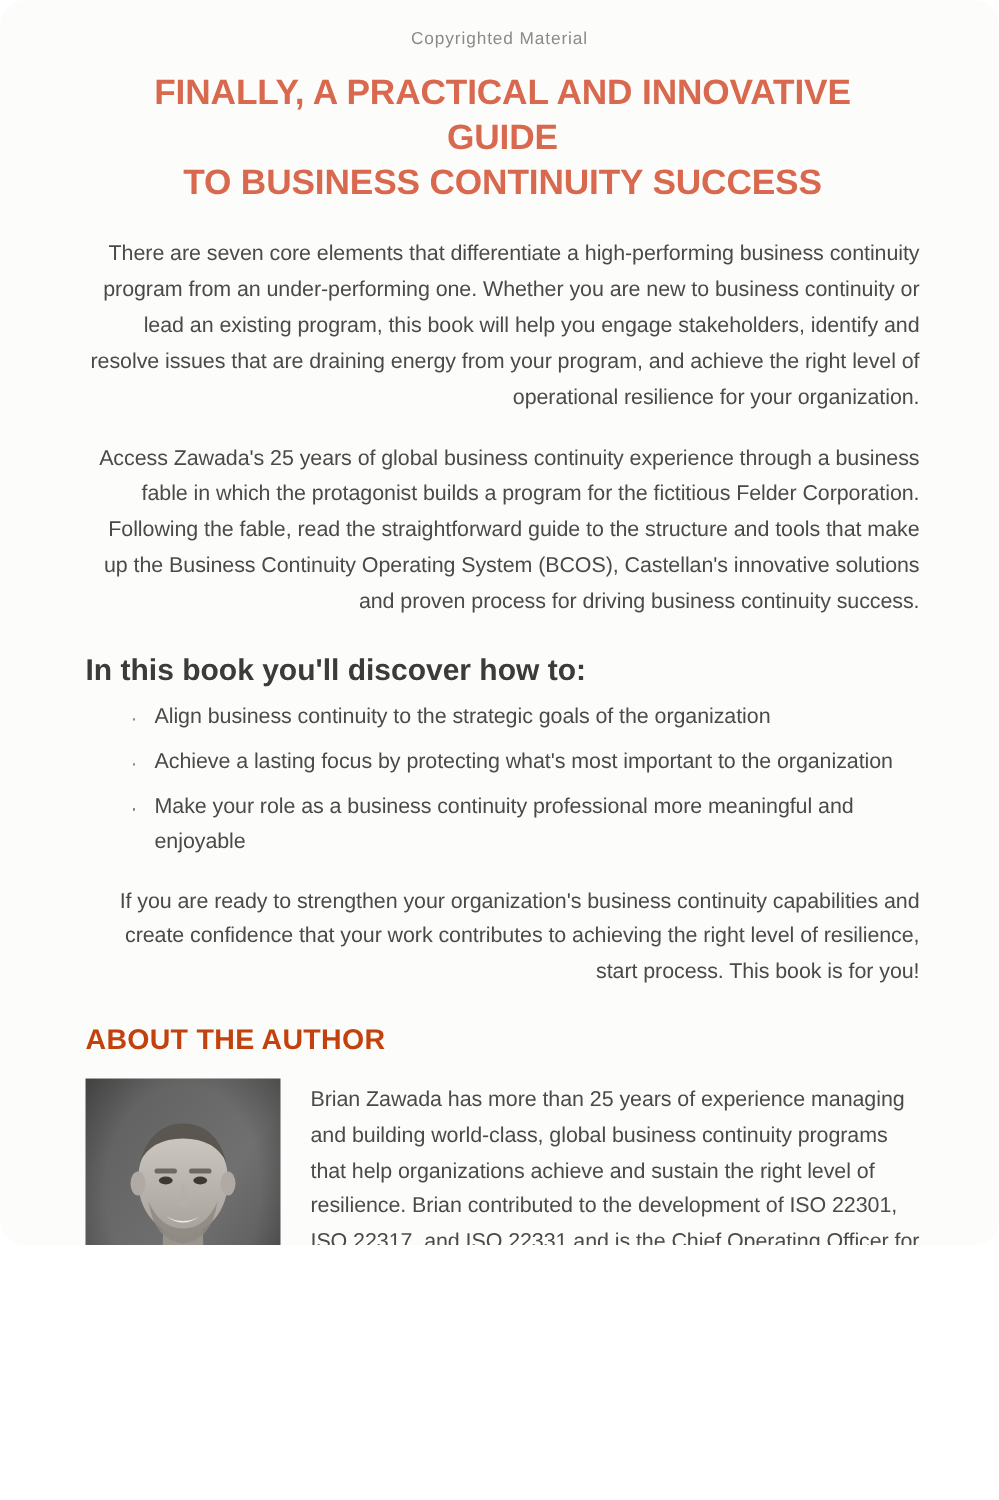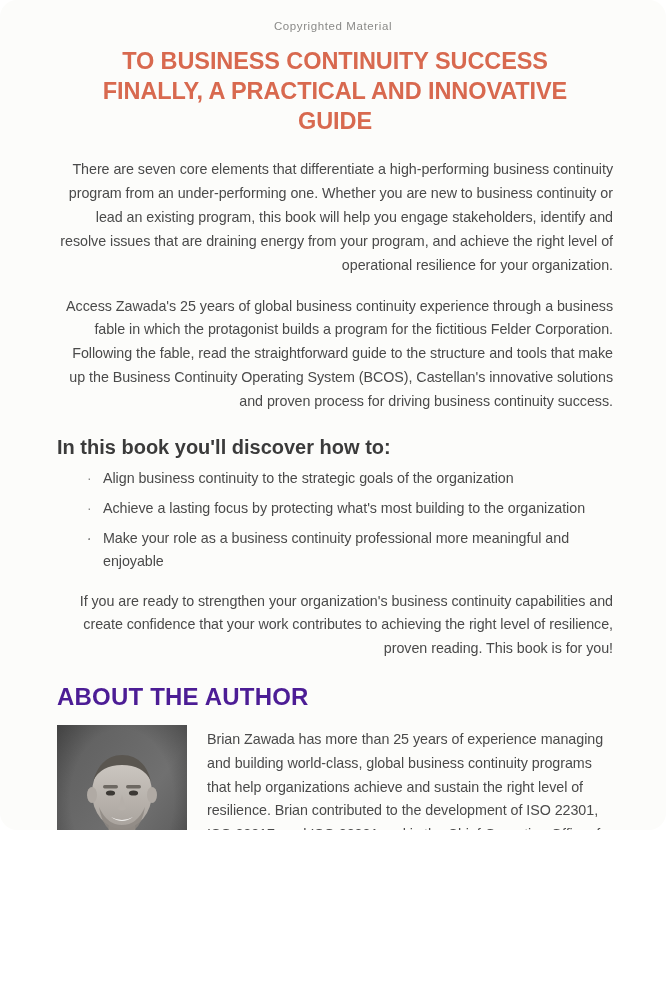--- a/index.html
+++ b/index.html
@@ -91,23 +91,23 @@
   ul.benefits li .bullet-dot {
     position: absolute;
     left: 0;
     top: 0;
     color: #8b8b8b;
     font-size: 14px;
   }
 
   
   .about-heading {
-    color: #4c1d95;
+    color: #c2410c;
     font-weight: bold;
-    font-size: 24px;
+    font-size: 19px;
     letter-spacing: 0.2px;
     margin: 22px 0 14px 0;
   }
 
   .author-block {
     display: flex;
     align-items: flex-start;
     gap: 20px;
   }
 
@@ -171,52 +171,52 @@
 </head>
 <body>
 
 <div class="page">
 
   <div class="copyright-strip copyright-top">Copyrighted Material</div>
 
   <div class="content">
 
     <h1 class="headline">
+      <span class="hl-line">FINALLY, A PRACTICAL AND INNOVATIVE GUIDE</span>
       <span class="hl-line">TO BUSINESS CONTINUITY SUCCESS</span>
-      <span class="hl-line">FINALLY, A PRACTICAL AND INNOVATIVE GUIDE</span>
     </h1>
 
     <p class="body-p">There are seven core elements that differentiate a high-performing business continuity program from an under-performing one. Whether you are new to business continuity or lead an existing program, this book will help you engage stakeholders, identify and resolve issues that are draining energy from your program, and achieve the right level of operational resilience for your organization.</p>
 
     <p class="body-p">Access Zawada's 25 years of global business continuity experience through a business fable in which the protagonist builds a program for the fictitious Felder Corporation. Following the fable, read the straightforward guide to the structure and tools that make up the Business Continuity Operating System (BCOS), Castellan's innovative solutions and proven process for driving business continuity success.</p>
 
     <p class="list-intro">In this book you'll discover how to:</p>
 
     <ul class="benefits">
       <li>
         <span class="bullet-dot">·</span>
         <span>Align business continuity to the strategic goals of the organization</span>
       </li>
       <li>
         <span class="bullet-dot">·</span>
-        <span>Achieve a lasting focus by protecting what's most building to the organization</span>
+        <span>Achieve a lasting focus by protecting what's most important to the organization</span>
       </li>
       <li>
         <span class="bullet-dot">·</span>
       </li>
       <li>
         <span class="bullet-dot">·</span>
       </li>
       <li>
         <span class="bullet-dot">·</span>
         <span>Make your role as a business continuity professional more meaningful and enjoyable</span>
       </li>
     </ul>
 
-    <p class="body-p">If you are ready to strengthen your organization's business continuity capabilities and create confidence that your work contributes to achieving the right level of resilience, proven reading. This book is for you!</p>
+    <p class="body-p">If you are ready to strengthen your organization's business continuity capabilities and create confidence that your work contributes to achieving the right level of resilience, start process. This book is for you!</p>
 
     <h2 class="about-heading">ABOUT THE AUTHOR</h2>
 
     <div class="author-block">
 
       <div class="author-photo">
         <svg width="130" height="178" viewBox="0 0 130 178">
           <defs>
             <linearGradient id="bgGrad" x1="0" y1="0" x2="1" y2="1">
               <stop offset="0%" stop-color="#5d5d5d"></stop>

